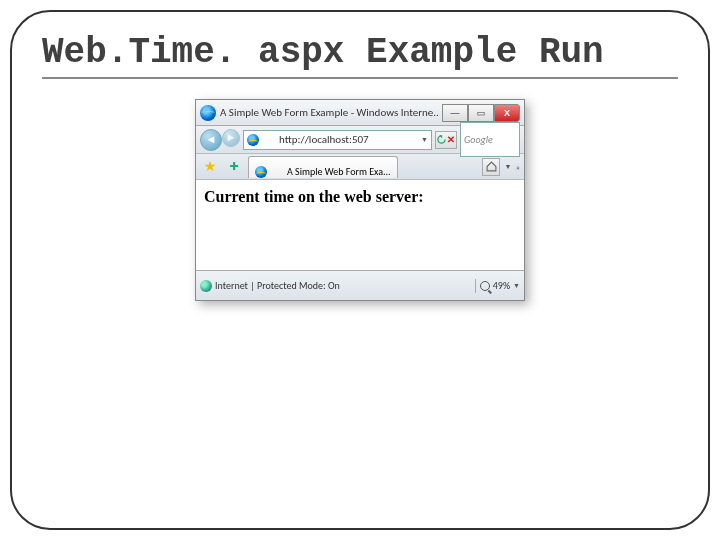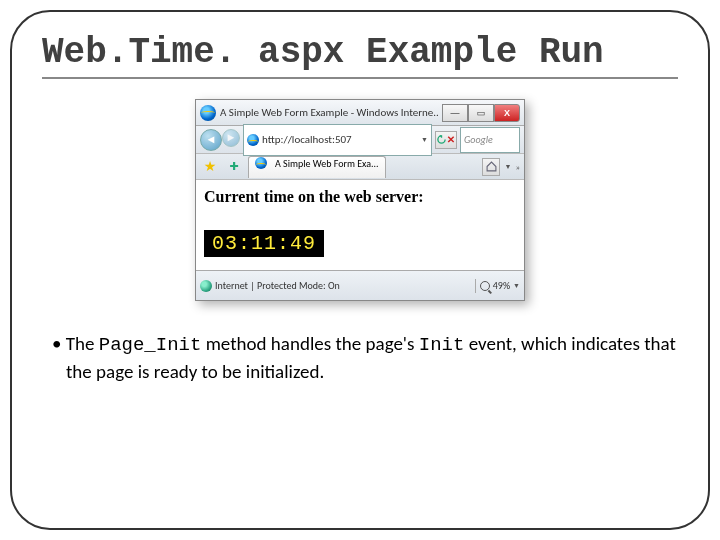--- a/index.html
+++ b/index.html
@@ -109,27 +109,27 @@
       justify-content: center;
       color: #fff;
       font-size: 11px;
     }
     .nav-arrow.fwd {
       width: 18px; height: 18px;
       opacity: 0.6;
     }
     .url-box {
       flex: 1;
-      height: 32px;
+      height: 20px;
       background: #fff;
       border: 1px solid #8aa;
       display: flex;
       align-items: center;
       padding: 0 3px;
-      gap: 3px;
+      gap: 20px;
       overflow: hidden;
     }
     .url-text {
       flex: 1;
       font-size: 11px;
       color: #333;
       white-space: nowrap;
       overflow: hidden;
     }
     .small-icon {
@@ -150,21 +150,21 @@
       gap: 1px;
     }
     .refresh-btn svg { width: 9px; height: 9px; }
     .stop-x {
       color: #c22;
       font-weight: bold;
       font-size: 10px;
     }
     .search-box {
       width: 60px;
-      height: 26px;
+      height: 35px;
       background: #fff;
       border: 1px solid #8aa;
       display: flex;
       align-items: center;
       padding: 0 3px;
       font-size: 10px;
       color: #888;
       font-style: italic;
       overflow: hidden;
     }
@@ -185,23 +185,23 @@
       font-size: 14px;
       color: #f0c000;
     }
     .tab-active {
       height: 22px;
       background: linear-gradient(#fff,#f0f0f0);
       border: 1px solid #aaa;
       border-bottom: none;
       border-radius: 3px 3px 0 0;
       display: flex;
-      align-items: flex-start;
+      align-items: flex-end;
       padding: 0 6px;
-      gap: 8px;
+      gap: 20px;
       font-size: 10px;
       max-width: 160px;
       overflow: hidden;
       white-space: nowrap;
     }
     .tool-btn {
       width: 18px; height: 18px;
       border: 1px solid #aaa;
       background: linear-gradient(#f4f4f4,#ddd);
       display: flex;
@@ -212,21 +212,21 @@
     .content-area {
       background: #fff;
       padding: 8px;
       min-height: 90px;
     }
     .server-heading {
       font-family: "Times New Roman", serif;
       font-weight: bold;
       font-size: 16px;
       color: #000;
-      margin-bottom: 24px;
+      margin-bottom: 4px;
     }
     .time-display {
       display: inline-block;
       background: #000;
       color: #ffeb3b;
       font-family: "Courier New", monospace;
       font-size: 20px;
       padding: 2px 8px;
       letter-spacing: 1px;
     }
@@ -343,33 +343,29 @@
         <svg width="11" height="11" viewBox="0 0 10 10">
             <path d="M1 5 L5 1 L9 5 L9 9 L1 9 Z" fill="none" stroke="#667" stroke-width="1"></path>
           </svg>
       </span>
       <span class="dd-arrow">▼</span>
       <span class="chev">»</span>
     </div>
 
     <div class="content-area">
       <div class="server-heading">Current time on the web server:</div>
-      <div class="time-display">03:11:49</div>
     </div>
 
     <div class="status-bar">
       <div class="status-left">
         <span class="globe-icon"></span>
         <span>Internet | Protected Mode: On</span>
       </div>
       <span class="status-sep"></span>
       <div class="zoom-sect">
         <span class="mag-icon"></span>
         <span>49%</span>
         <span class="dd-arrow">▼</span>
       </div>
     </div>
   </div>
 
-  <p class="bullet-item">
-    <span>The </span><span class="mono">Page_Init</span><span> method handles the page's </span><span class="mono">Init</span><span> event, which indicates that the page is ready to be initialized.</span>
-  </p>
 </div>
 
 </body></html>

